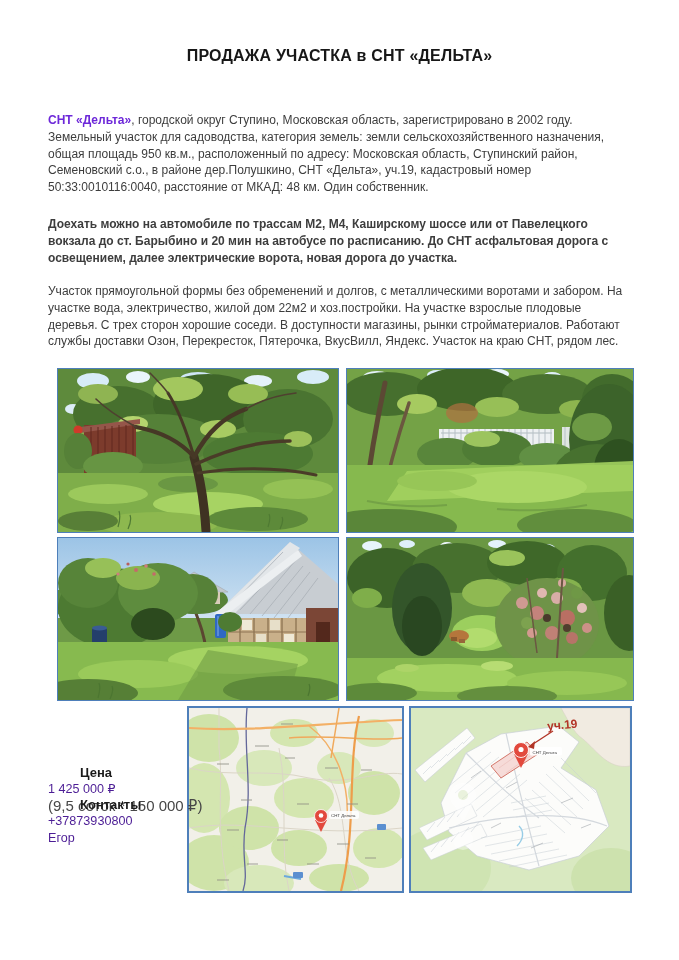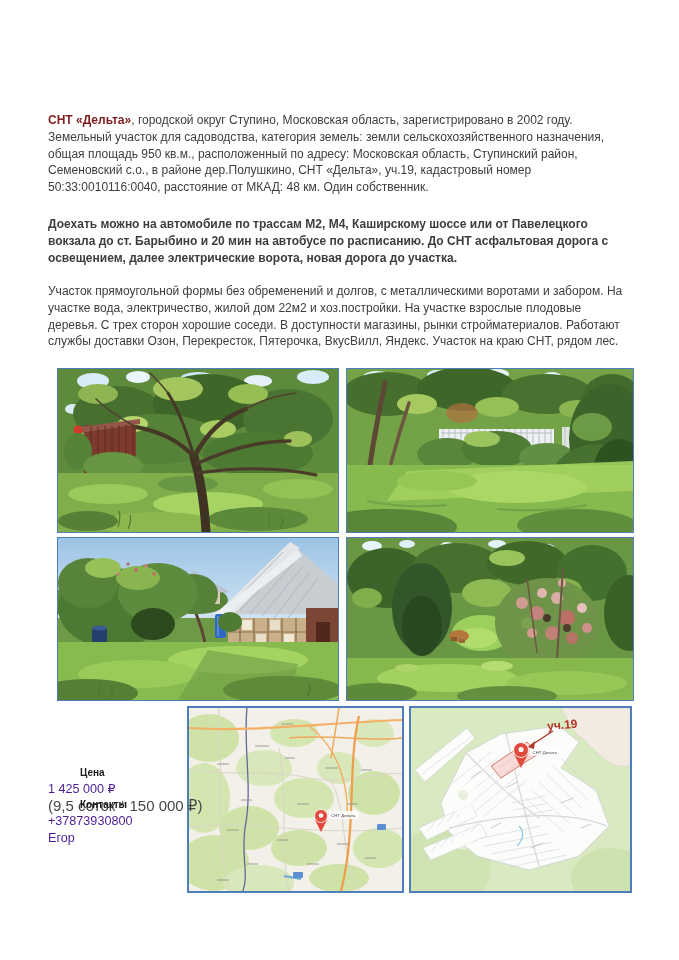--- a/index.html
+++ b/index.html
@@ -9,49 +9,50 @@
     overflow:hidden;
   }
   .doc-title {
     position:absolute; top:47px; left:0; width:100%; text-align:center;
     font-size:16px; font-weight:700; color:#171717; letter-spacing:0.2px;
   }
   .para {
     position:absolute; left:48px; width:586px;
     font-size:12px; line-height:16.8px; color:#3d3d3d;
   }
-  .para b { color:#7f1d1d; }
+  .para b { color:#6d28d9; }
   #para1 { top:100px; }
   #para2 { top:204px;font-weight:bold; }
   #para3 { top:271px; }
   .photo {
     position:absolute; border:1px solid #4e7fba; overflow:hidden; background:#6e9a47;
   }
   .map {
     position:absolute; border:2px solid #4e7fba; overflow:hidden; background:#eef0e8;
   }
   .photo svg, .map svg { display:block; width:100%; height:100%; }
   #photo1 { left:57px;  top:368px; width:280px; height:163px; }
   #photo2 { left:346px; top:368px; width:286px; height:163px; }
   #photo3 { left:57px;  top:537px; width:280px; height:162px; }
   #photo4 { left:346px; top:537px; width:286px; height:162px; }
   #map1   { left:187px; top:706px; width:213px; height:183px; }
   #map2   { left:409px; top:706px; width:219px; height:183px; }
   .info-block { position:absolute; left:48px; }
   #price    { top:764px; }
   #contacts { top:796px; }
-  .info-heading { font-size:10px; font-weight:700; color:#1b1b1b; line-height:17px;padding-left:32px; }
+  .info-heading { font-size:13px; font-weight:700; color:#1b1b1b; line-height:17px;padding-left:32px; }
   .info-line    { font-size:12.6px; line-height:17px; color:#4c1d95; }
   .info-note    { font-size:15px; line-height:15px; color:#474747; }
 </style>
 </head>
 <body>
 
 <div class="page">
 
+  <div class="doc-title">ПРОДАЖА УЧАСТКА в СНТ «ДЕЛЬТА»</div>
 
   <p class="para" id="para1"><b>СНТ «Дельта»</b><span>, городской округ Ступино, Московская область, зарегистрировано в 2002 году. Земельный участок для садоводства, категория земель: земли сельскохозяйственного назначения, общая площадь 950 кв.м., расположенный по адресу: Московская область, Ступинский район, Семеновский с.о., в районе дер.Полушкино, СНТ «Дельта», уч.19, кадастровый номер 50:33:0010116:0040, расстояние от МКАД: 48 км. Один собственник.</span></p>
 
   <p class="para" id="para2">Доехать можно на автомобиле по трассам М2, М4, Каширскому шоссе или от Павелецкого вокзала до ст. Барыбино и 20 мин на автобусе по расписанию. До СНТ асфальтовая дорога с освещением, далее электрические ворота, новая дорога до участка.</p>
 
   <p class="para" id="para3">Участок прямоугольной формы без обременений и долгов, с металлическими воротами и забором. На участке вода, электричество, жилой дом 22м2 и хоз.постройки. На участке взрослые плодовые деревья. С трех сторон хорошие соседи. В доступности магазины, рынки стройматериалов. Работают службы доставки Озон, Перекресток, Пятерочка, ВкусВилл, Яндекс. Участок на краю СНТ, рядом лес.</p>
 
   <div class="photo" id="photo1">
     <svg viewBox="0 0 280 163" preserveAspectRatio="none">
       <rect width="280" height="112" fill="#5e8a3c"></rect>

